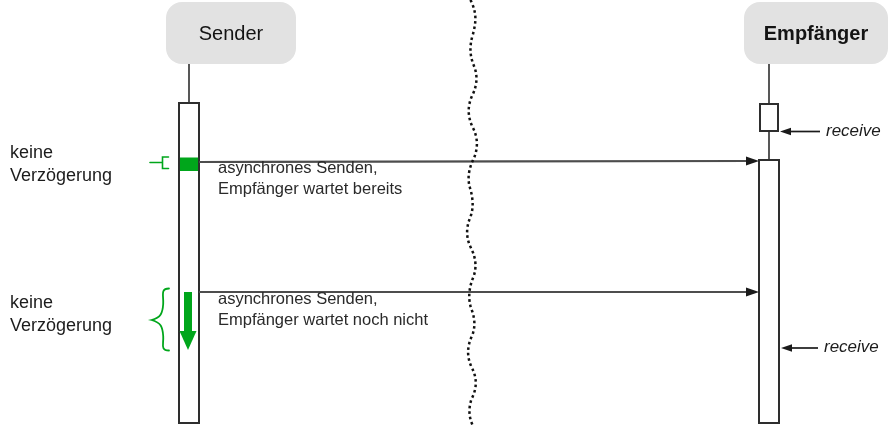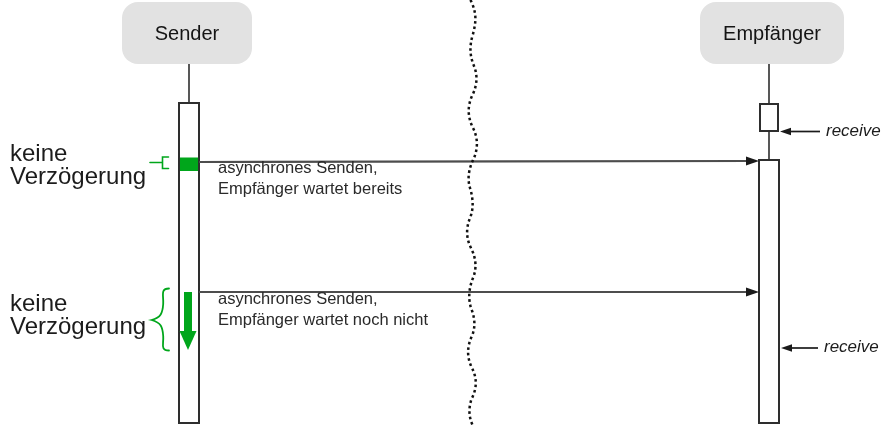--- a/index.html
+++ b/index.html
@@ -8,35 +8,35 @@
     width:896px;height:427px;
     background:#ffffff;
     font-family:"Liberation Sans", sans-serif;
     overflow:hidden;
   }
   .actor-box{
     position:absolute;
     background:#e2e2e2;
     border-radius:16px;
     display:flex;align-items:center;justify-content:center;
-    font-size:20px;color:#141414;
+    font-size:20px;color:#141414;margin-left:44px;
   }
   #sender-box{left:122px;top:2px;width:130px;height:62px;}
-  #empfaenger-box{left:700px;top:2px;width:144px;height:62px;}
+  #empfaenger-box{left:700px;top:2px;width:144px;height:62px;font-weight:bold;}
   .msg-label{
     position:absolute;
     font-size:16.5px;line-height:21px;color:#2a2a2a;
     white-space:pre-line;
     margin-top:46px;
   }
   #msg1-label{left:218px;top:111px;}
   #msg2-label{left:218px;top:242px;}
   .delay-label{
     position:absolute;
-    font-size:24px;line-height:23px;color:#1c1c1c;
+    font-size:18px;line-height:23px;color:#1c1c1c;
     white-space:pre-line;
   }
   #delay1-label{left:10px;top:141px;}
   #delay2-label{left:10px;top:291px;}
   .receive-label{
     position:absolute;
     font-size:17px;font-style:italic;color:#1c1c1c;
   }
   #receive1-label{left:826px;top:121px;}
   #receive2-label{left:824px;top:337px;}

